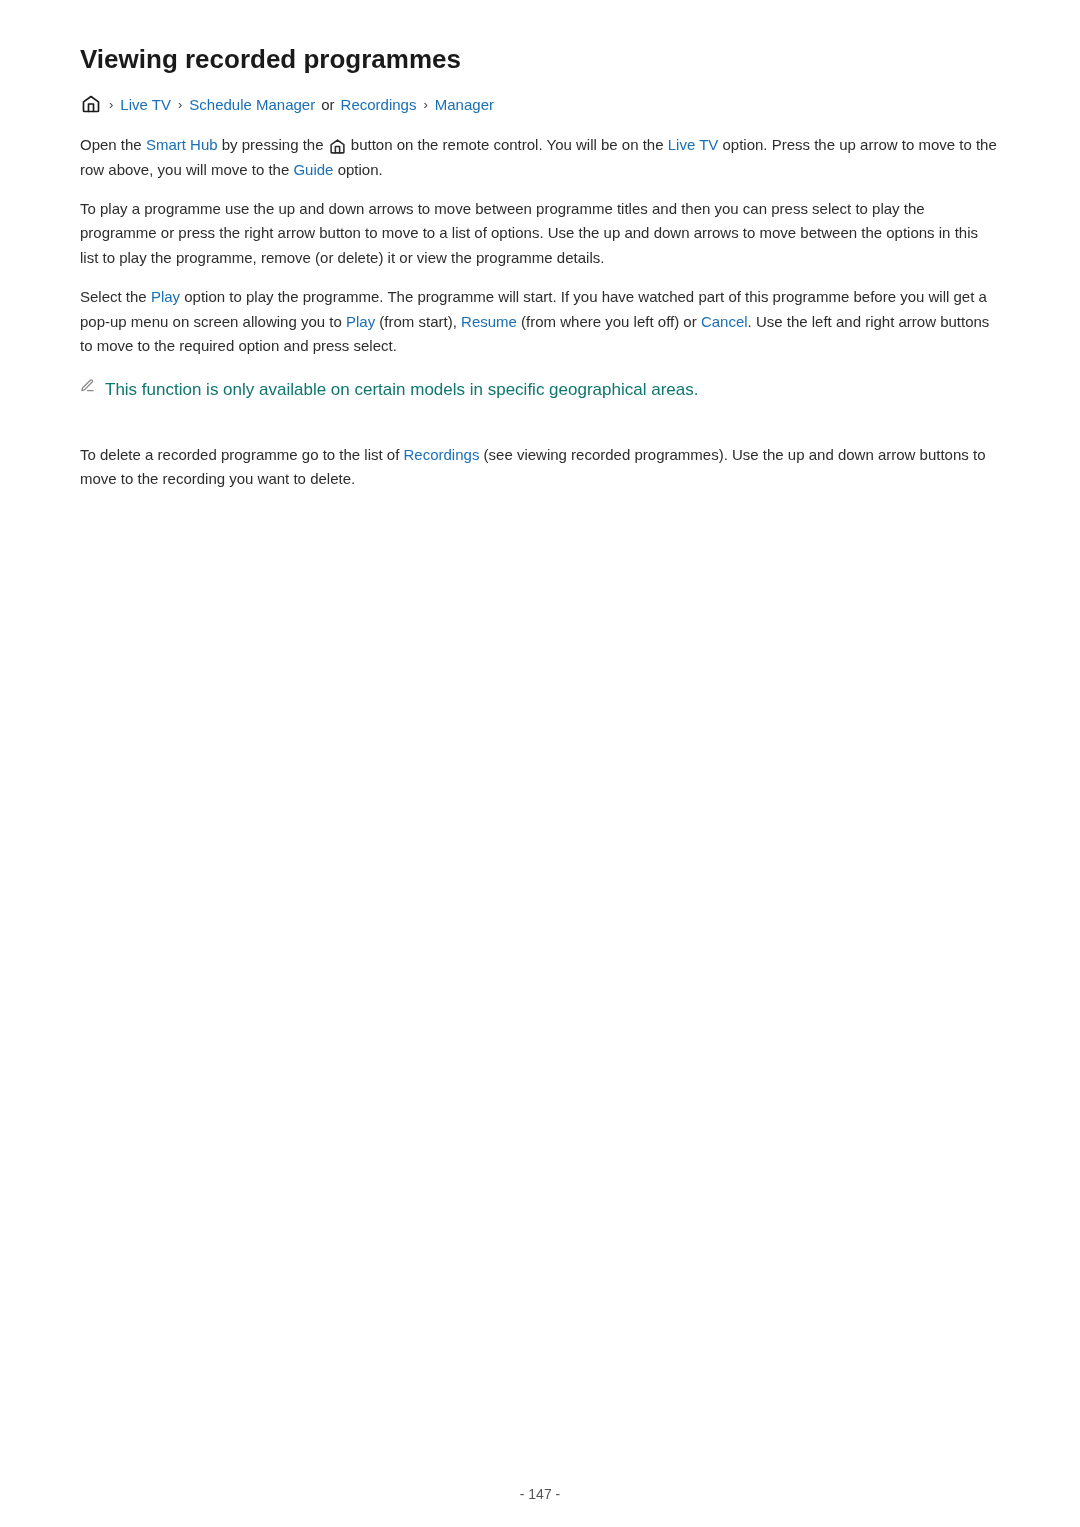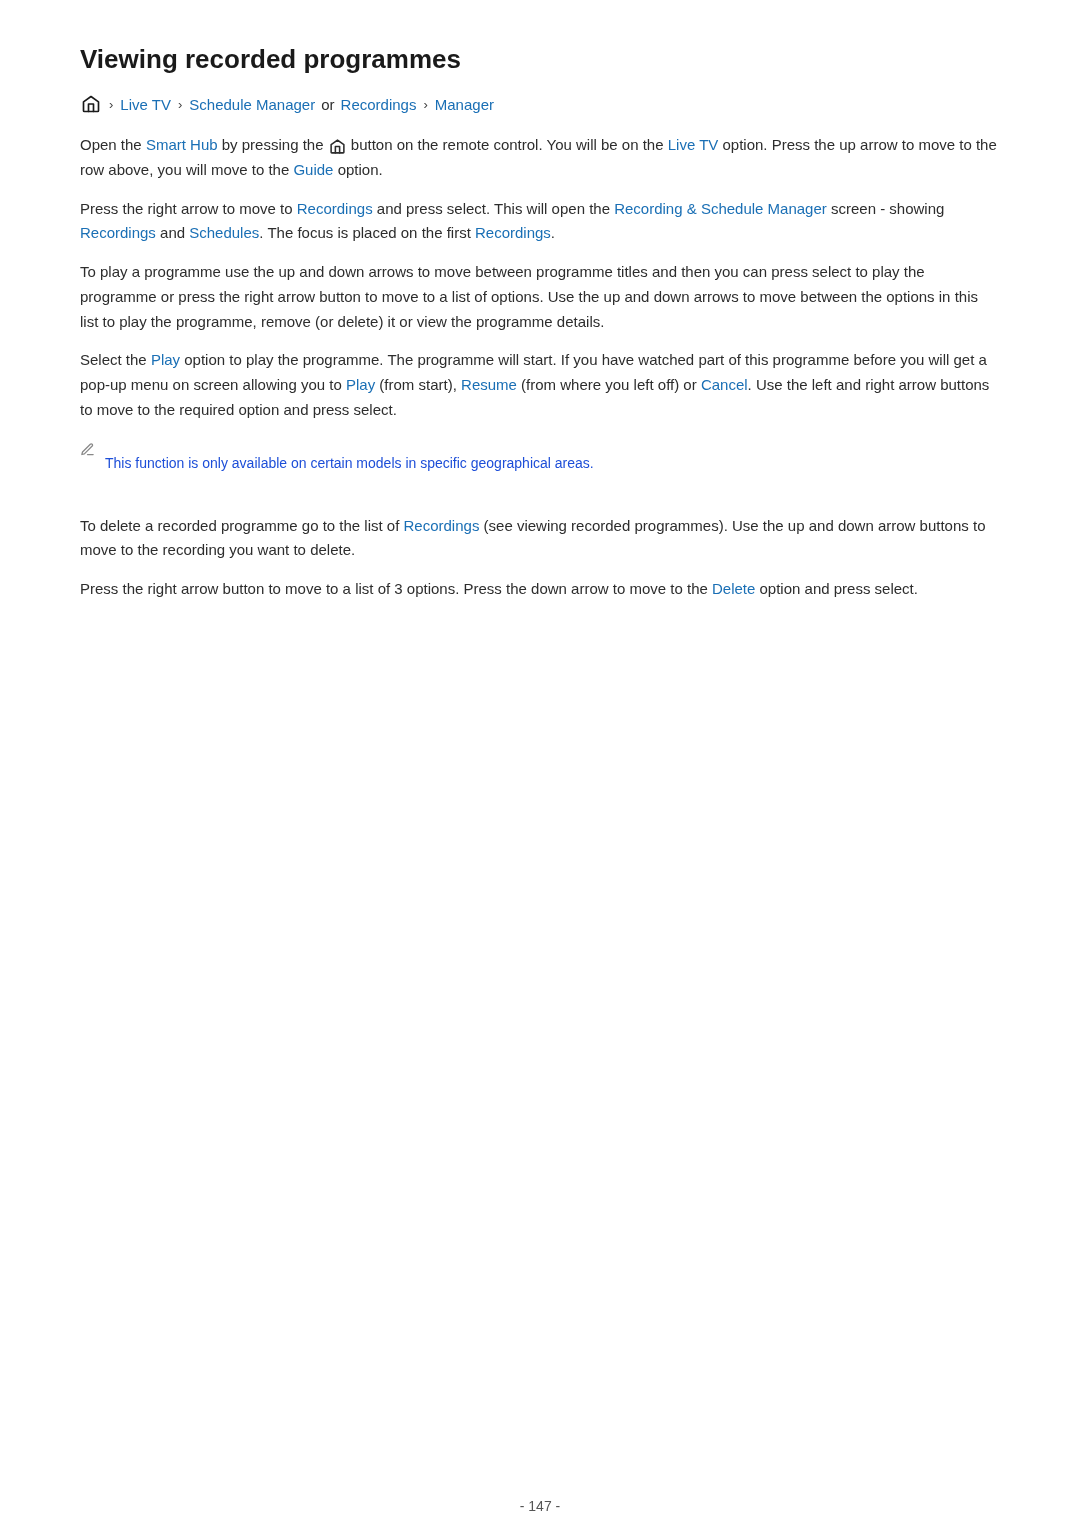--- a/index.html
+++ b/index.html
@@ -80,33 +80,32 @@
     }
 
     .note-icon {
       margin-top: 1px;
       flex-shrink: 0;
       color: #888;
       font-size: 15px;
     }
 
     .note-text {
-      color: #1d4ed8;
-      font-size: 14px;
+      color: #0f766e;
+      font-size: 17px;
       line-height: 1.5;
-      margin-top: 12px;
     }
 
     .section-divider {
       margin: 40px 0 20px 0;
     }
 
     .page-footer {
       position: absolute;
-      bottom: 13px;
+      bottom: 25px;
       left: 0;
       right: 0;
       text-align: center;
       font-size: 14px;
       color: #555;
     }
   </style>
 </head>
 <body>
 
@@ -136,23 +135,20 @@
     Open the <a class="link-blue" href="#">Smart Hub</a> by pressing the
     <span style="display:inline-flex;align-items:center;vertical-align:middle;margin:0 1px;">
       <svg width="17" height="17" viewBox="0 0 24 24" fill="none" stroke="#2d2d2d" stroke-width="2.2" stroke-linecap="round" stroke-linejoin="round">
         <path d="M3 9.5L12 3l9 6.5V20a1 1 0 01-1 1H4a1 1 0 01-1-1V9.5z"></path>
         <path d="M9 21V12h6v9"></path>
       </svg>
     </span>
     button on the remote control. You will be on the <a class="link-blue" href="#">Live TV</a> option. Press the up arrow to move to the row above, you will move to the <a class="link-blue" href="#">Guide</a> option.
   </p>
 
-  <p class="body-text">
-    Press the right arrow to move to <a class="link-blue" href="#">Recordings</a> and press select. This will open the <a class="link-blue" href="#">Recording &amp; Schedule Manager</a> screen - showing <a class="link-blue" href="#">Recordings</a> and <a class="link-blue" href="#">Schedules</a>. The focus is placed on the first <a class="link-blue" href="#">Recordings</a>.
-  </p>
 
   <p class="body-text">
     To play a programme use the up and down arrows to move between programme titles and then you can press select to play the programme or press the right arrow button to move to a list of options. Use the up and down arrows to move between the options in this list to play the programme, remove (or delete) it or view the programme details.
   </p>
 
   <p class="body-text">
     Select the <a class="link-blue" href="#">Play</a> option to play the programme. The programme will start. If you have watched part of this programme before you will get a pop-up menu on screen allowing you to <a class="link-blue" href="#">Play</a> (from start), <a class="link-blue" href="#">Resume</a> (from where you left off) or <a class="link-blue" href="#">Cancel</a>. Use the left and right arrow buttons to move to the required option and press select.
   </p>
 
   <div class="note-row">
@@ -164,22 +160,19 @@
     </span>
     <span class="note-text">This function is only available on certain models in specific geographical areas.</span>
   </div>
 
   <div class="section-divider"></div>
 
   <p class="body-text">
     To delete a recorded programme go to the list of <a class="link-blue" href="#">Recordings</a> (see viewing recorded programmes). Use the up and down arrow buttons to move to the recording you want to delete.
   </p>
 
-  <p class="body-text">
-    Press the right arrow button to move to a list of 3 options. Press the down arrow to move to the <a class="link-blue" href="#">Delete</a> option and press select.
-  </p>
 
 
 </div>
 
 <div class="page-footer">
   <span>- 147 -</span>
 </div>
 
 </body></html>

